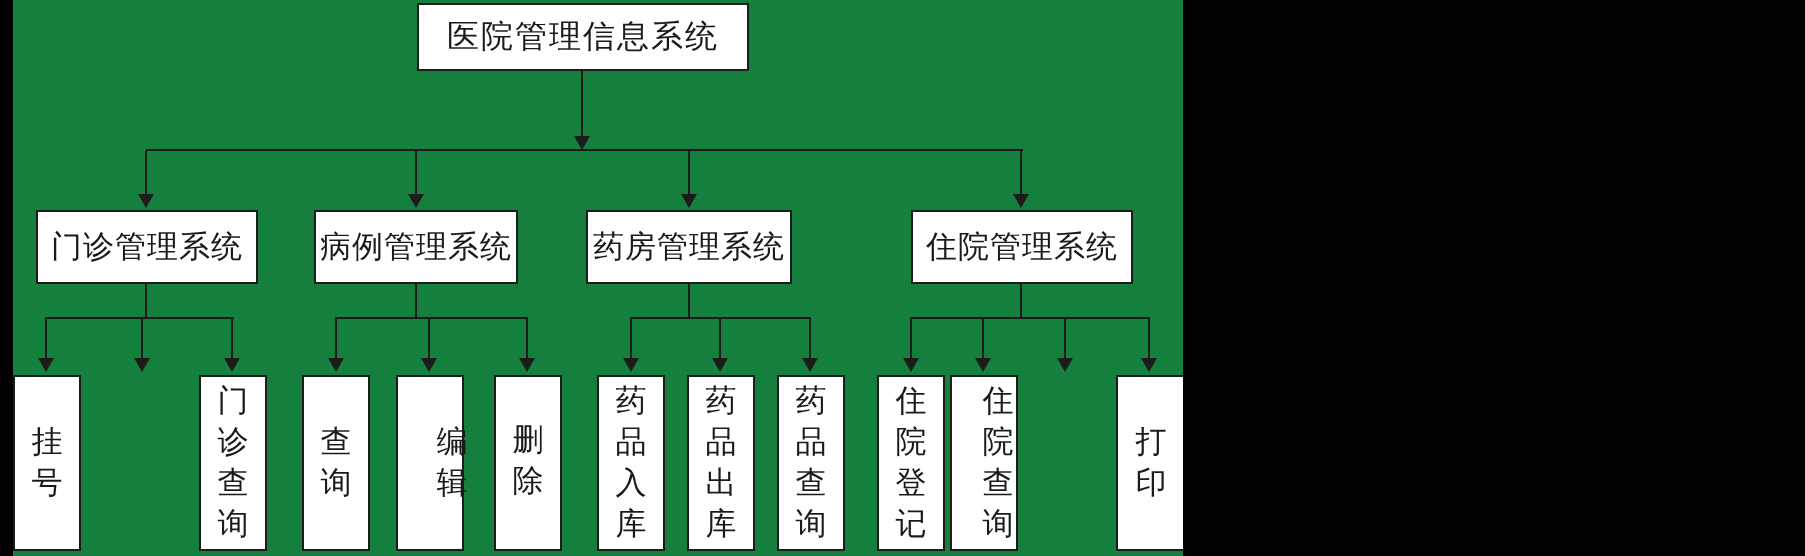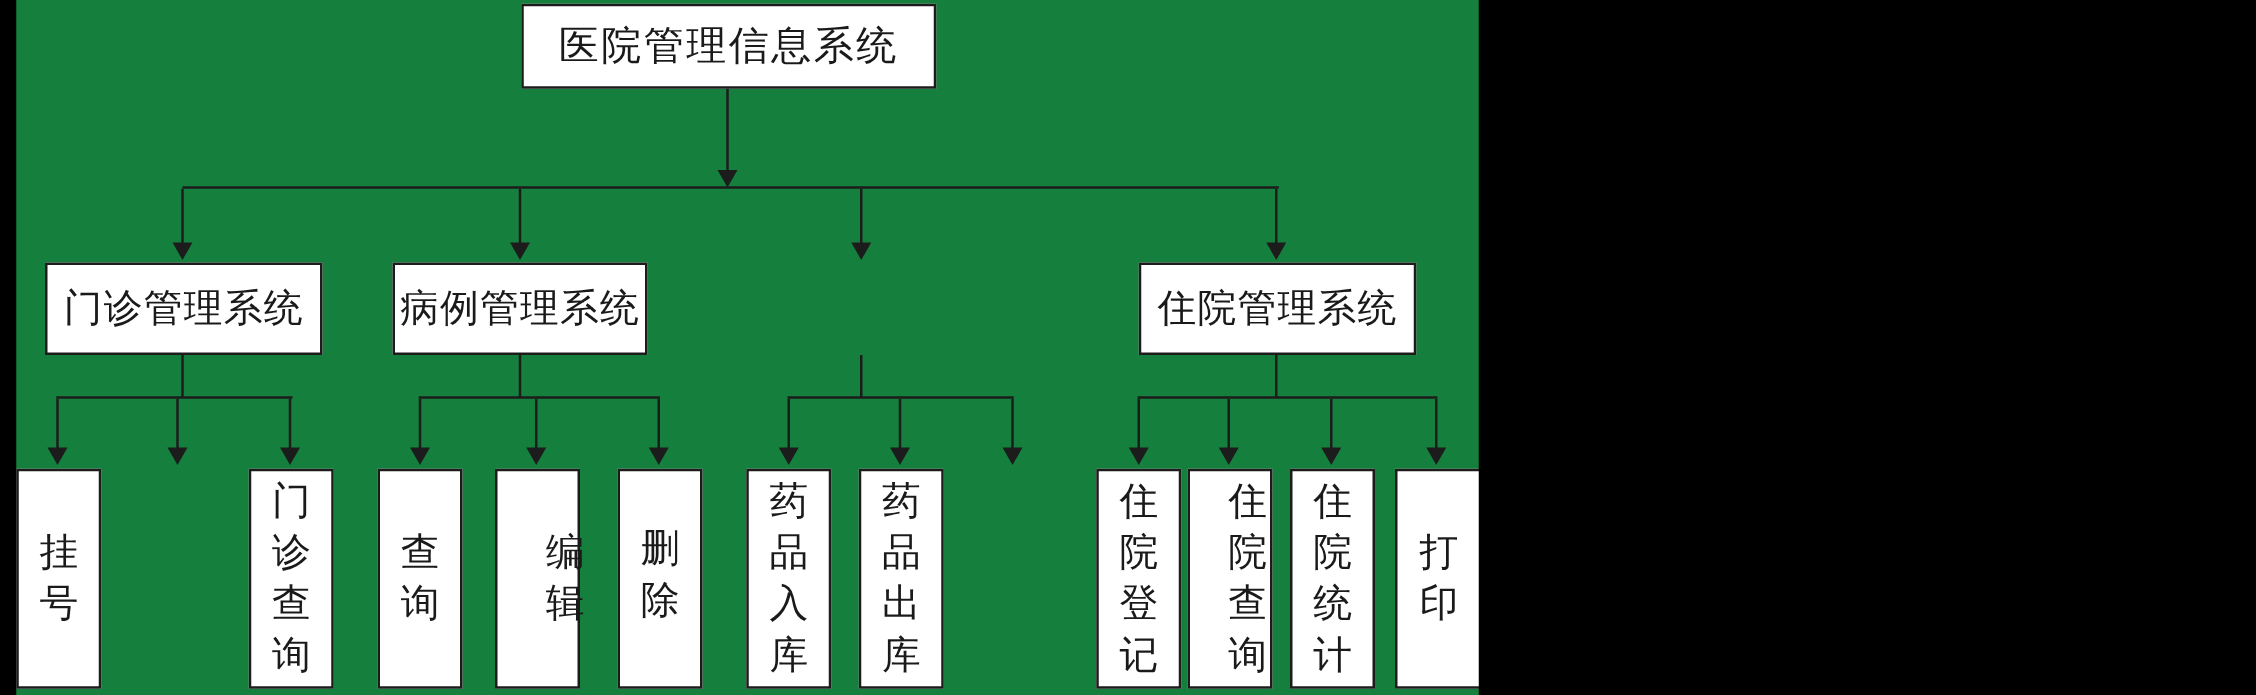--- a/index.html
+++ b/index.html
@@ -59,20 +59,21 @@
 </style>
 </head>
 <body>
 
 <div id="canvas">
 
   <div class="node root-node" id="root-node">医院管理信息系统</div>
 
   <div class="node branch-node" id="branch-0">门诊管理系统</div>
   <div class="node branch-node" id="branch-1">病例管理系统</div>
+  <div class="node branch-node" id="branch-2">药房管理系统</div>
   <div class="node branch-node" id="branch-3">住院管理系统</div>
 
   <div class="node leaf-node" id="leaf-0-0">
     <span class="vtext">挂号</span>
   </div>
   <div class="node leaf-node" id="leaf-0-2">
     <span class="vtext">门诊查询</span>
   </div>
 
   <div class="node leaf-node" id="leaf-1-0">
@@ -84,29 +85,29 @@
   <div class="node leaf-node" id="leaf-1-2">
     <span class="vtext">删除</span>
   </div>
 
   <div class="node leaf-node" id="leaf-2-0">
     <span class="vtext">药品入库</span>
   </div>
   <div class="node leaf-node" id="leaf-2-1">
     <span class="vtext">药品出库</span>
   </div>
+  <div class="node leaf-node" id="leaf-2-2">
+    <span class="vtext">药品查询</span>
+  </div>
 
   <div class="node leaf-node" id="leaf-3-0">
     <span class="vtext">住院登记</span>
   </div>
   <div class="node leaf-node" id="leaf-3-1">
     <span class="vtext">住院查询</span>
-  </div>
-  <div class="node leaf-node" id="leaf-3-2">
-    <span class="vtext">住院统计</span>
   </div>
   <div class="node leaf-node" id="leaf-3-3">
     <span class="vtext">打印</span>
   </div>
 
   <div class="cline" style="left: 581px; top: 71px; width: 2px; height: 75px;"></div>
     <div class="carrow" style="left: 574px; top: 136px;"></div>
     <div class="cline" style="left: 146px; top: 149px; width: 877px; height: 2px;"></div>
     <div class="cline" style="left: 145px; top: 151px; width: 2px; height: 45px;"></div>
     <div class="carrow" style="left: 138px; top: 194px;"></div>

